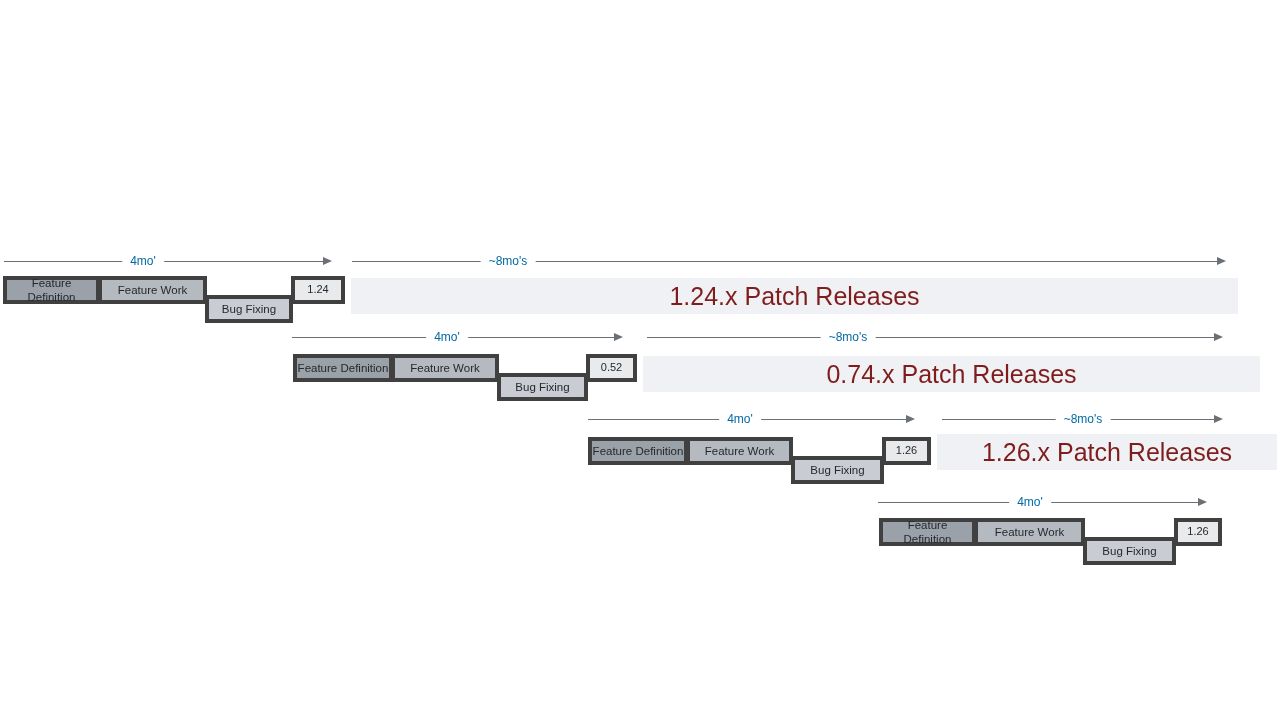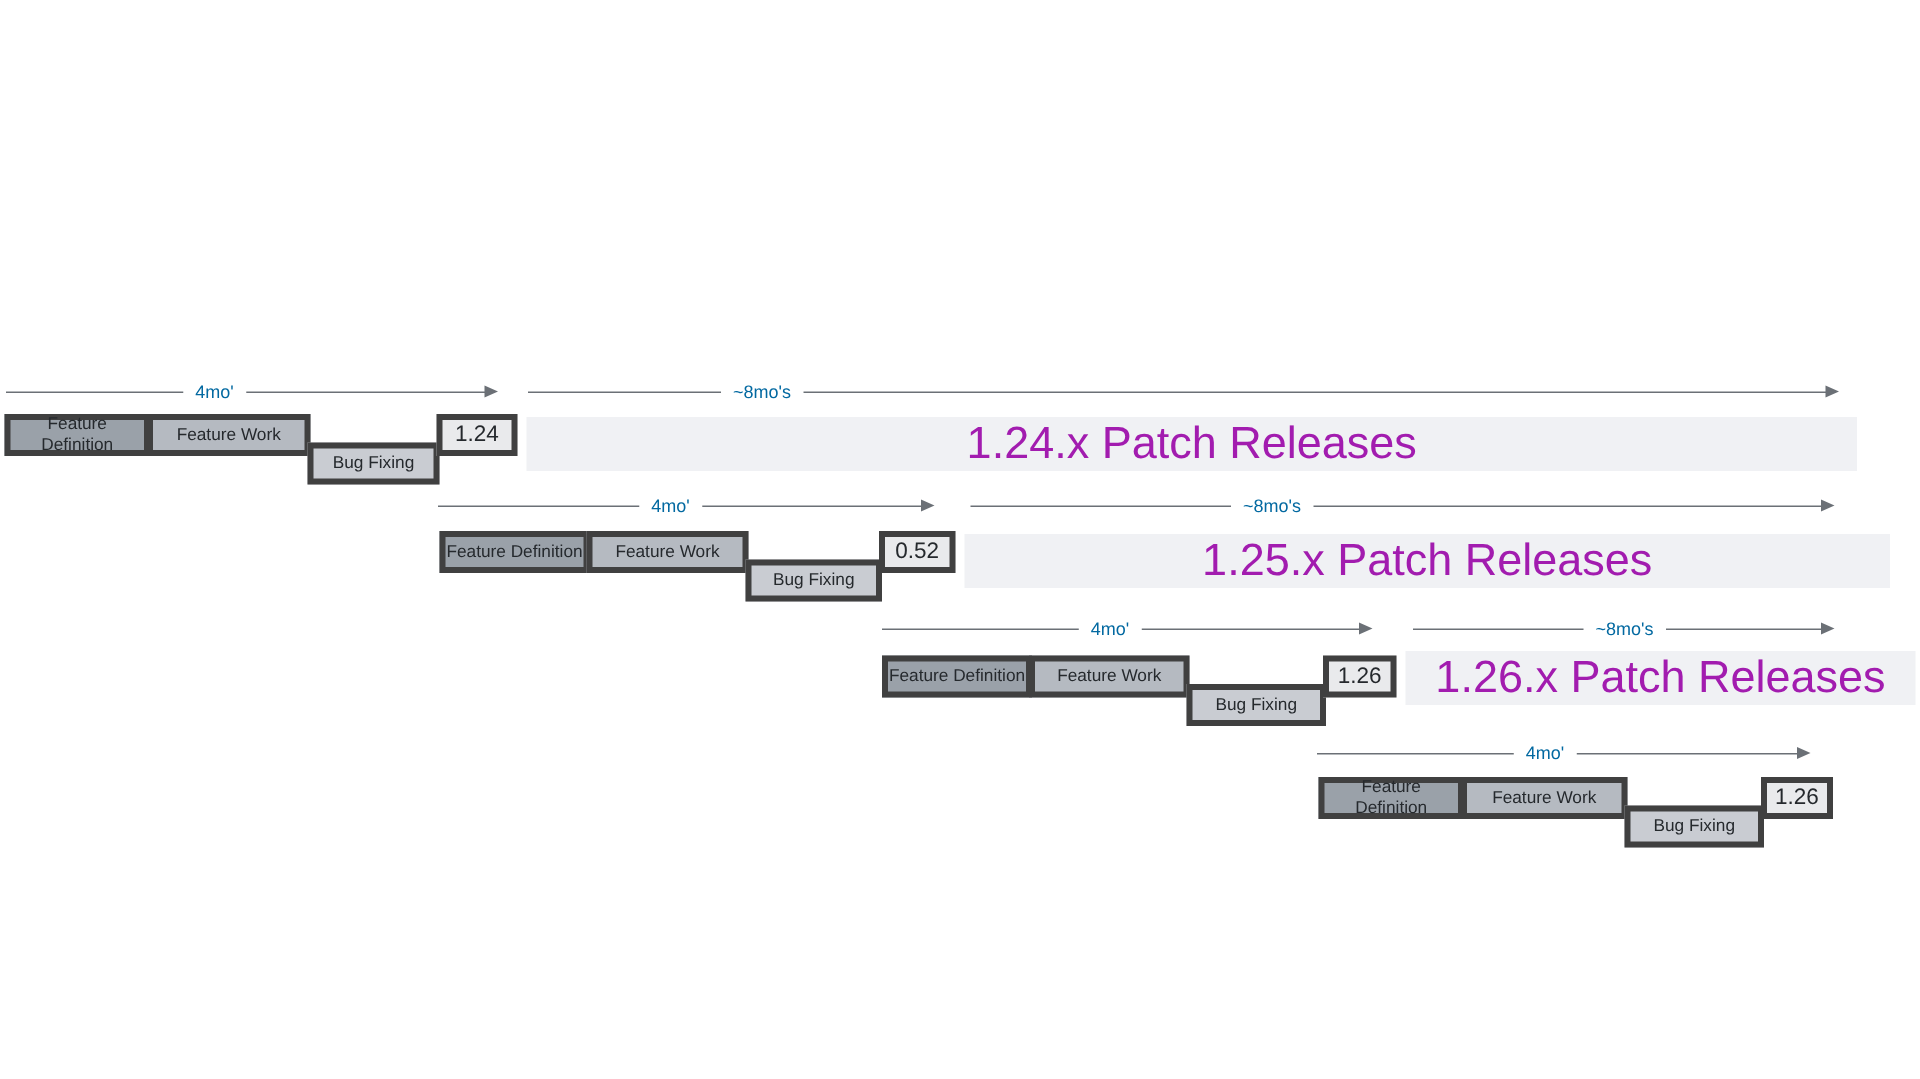--- a/index.html
+++ b/index.html
@@ -31,29 +31,29 @@
     box-sizing:border-box;height:28px;
     border:4px solid #404040;
     display:flex;align-items:center;justify-content:center;
     text-align:center;
     font-size:11.5px;line-height:1.22;color:#25292d;
   }
   .box + .box{margin-left:-2px;text-align:right;}
   .box-fd{background:#9aa1a9;}
   .box-fw{background:#b5bac1;}
   .box-bf{background:#c9ccd2;margin-top:19px;}
-  .box-ver{background:#e9eaec;font-size:15px;}
+  .box-ver{background:#e9eaec;font-size:11px;}
   
   .patchbar{
     position:absolute;height:36px;
     background:#f0f1f4;
     display:flex;align-items:center;justify-content:center;
   }
   .patchbar .ptext{
-    font-size:30px;color:#a21caf;white-space:nowrap;
+    font-size:25px;color:#7f1d1d;white-space:nowrap;
   }
 </style>
 </head>
 <body>
 
 <div class="canvas">
 
   <div class="arrow" style="left:4px;top:257px;width:328px">
     <div class="line"></div>
     <div class="head"></div>
@@ -83,21 +83,21 @@
   </div>
   <span class="alabel" style="left:447px;top:329px">4mo'</span>
 
   <div class="arrow" style="left:647px;top:333px;width:576px">
     <div class="line"></div>
     <div class="head"></div>
   </div>
   <span class="alabel" style="left:848px;top:329px">~8mo's</span>
 
   <div class="patchbar" style="left:643px;top:356px;width:617px">
-    <span class="ptext">1.25.x Patch Releases</span>
+    <span class="ptext">0.74.x Patch Releases</span>
   </div>
 
   <div class="boxes" style="left:293px;top:354px">
     <div class="box box-fd" style="width:100px">Feature Definition</div>
     <div class="box box-fw" style="width:108px">Feature Work</div>
     <div class="box box-bf" style="width:91px">Bug Fixing</div>
     <div class="box box-ver" style="width:51px">0.52</div>
   </div>
 
   <div class="arrow" style="left:588px;top:415px;width:327px">

